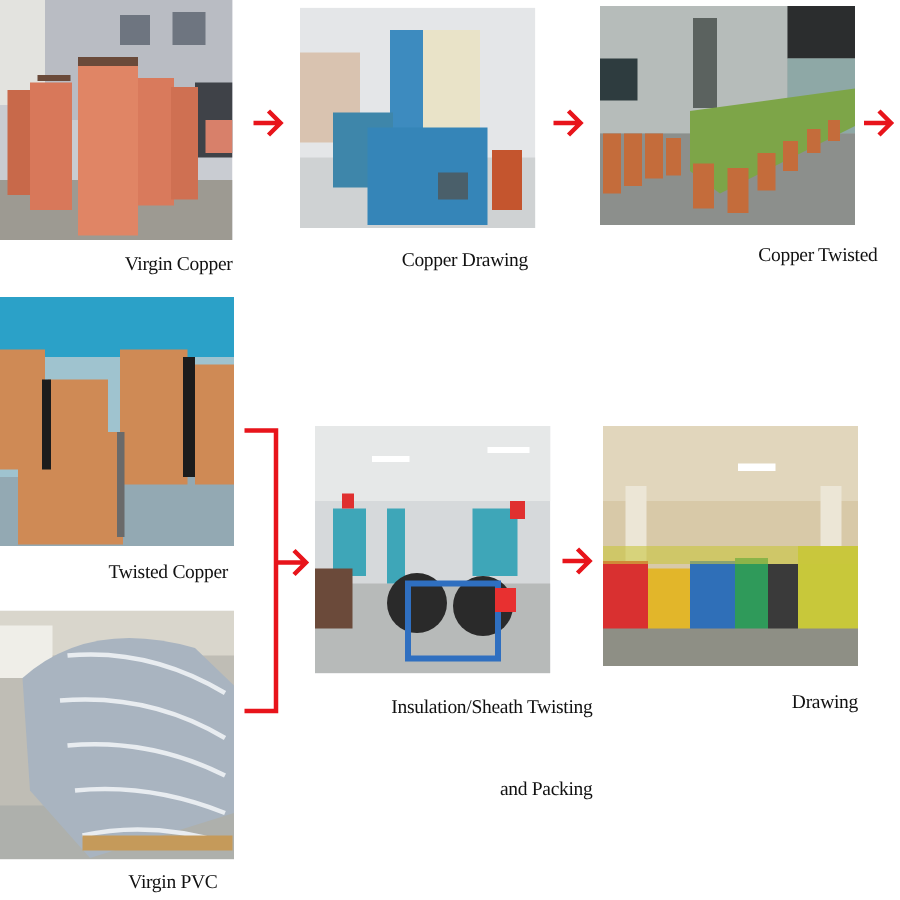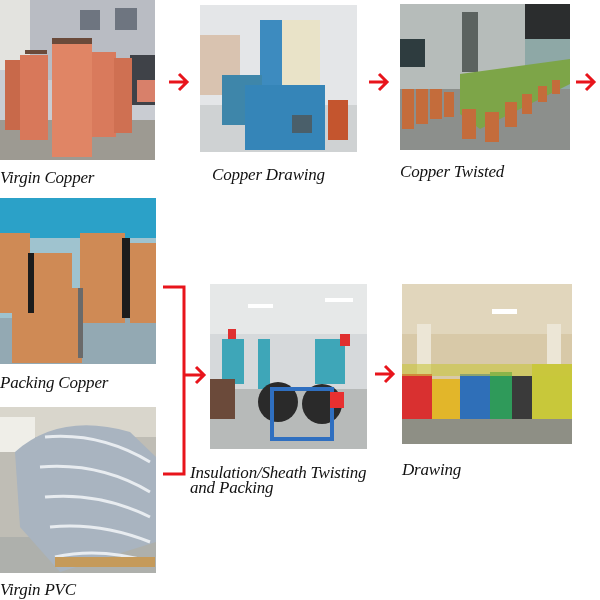--- a/index.html
+++ b/index.html
@@ -4,22 +4,22 @@
 <style>
   html, body { margin: 0; padding: 0; }
   body {
     width: 600px; height: 600px; position: relative; overflow: hidden;
     background: #ffffff;
     font-family: "Liberation Serif", "DejaVu Serif", serif;
   }
   .photo { position: absolute; overflow: hidden; }
   .photo svg { display: block; width: 100%; height: 100%; }
   .label {
-    position: absolute; color: #111; font-size: 17px; text-align: left;
-    white-space: nowrap; letter-spacing: -0.2px; font-style: italic;
+    position: absolute; color: #111; font-size: 13px; text-align: right;
+    white-space: nowrap; letter-spacing: -0.2px;
   }
   .arrow { position: absolute; }
   .arrow svg { display: block; }
 </style>
 </head>
 <body>
 
 <div class="photo" style="left:0;top:0;width:155px;height:160px;">
   <svg viewBox="0 0 155 160" preserveAspectRatio="none">
     <rect width="155" height="160" fill="#c9ccd2"></rect>
@@ -55,21 +55,21 @@
     <rect x="0" y="30" width="40" height="60" fill="#d9c3b0"></rect>
     <rect x="0" y="100" width="157" height="47" fill="#cfd2d3"></rect>
     <rect x="70" y="15" width="50" height="90" fill="#e9e3c8"></rect>
     <rect x="60" y="15" width="22" height="80" fill="#3d8bbf"></rect>
     <rect x="22" y="70" width="40" height="50" fill="#3e86aa"></rect>
     <rect x="45" y="80" width="80" height="65" fill="#3585b8"></rect>
     <rect x="92" y="110" width="20" height="18" fill="#4a5f6a"></rect>
     <rect x="128" y="95" width="20" height="40" fill="#c4552e"></rect>
   </svg>
 </div>
-<div class="label" style="left:212px;top:165px;width:160px;">Copper Drawing</div>
+<div class="label" style="left:192px;top:165px;width:160px;">Copper Drawing</div>
 
 <div class="arrow" style="left:368px;top:71px;">
   <svg width="22" height="22" viewBox="0 0 22 22">
       <path d="M1 11 H19 M11 3 L19 11 L11 19" stroke="#e8141b" stroke-width="3" fill="none"></path>
     </svg>
 </div>
 
 <div class="photo" style="left:400px;top:4px;width:170px;height:146px;">
   <svg viewBox="0 0 170 146" preserveAspectRatio="none">
     <rect width="170" height="146" fill="#a3aaa8"></rect>
@@ -112,21 +112,21 @@
       <rect x="32" y="55" width="40" height="70"></rect>
       <rect x="80" y="35" width="45" height="90"></rect>
       <rect x="130" y="45" width="26" height="80"></rect>
       <rect x="12" y="90" width="70" height="75"></rect>
     </g>
     <rect x="28" y="55" width="6" height="60" fill="#1c1c1c"></rect>
     <rect x="122" y="40" width="8" height="80" fill="#1c1c1c"></rect>
     <rect x="78" y="90" width="5" height="70" fill="#6a6a6a"></rect>
   </svg>
 </div>
-<div class="label" style="left:0;top:373px;width:152px;">Packing Copper</div>
+<div class="label" style="left:0;top:373px;width:152px;">Twisted Copper</div>
 
 <div class="photo" style="left:0;top:407px;width:156px;height:166px;">
   <svg viewBox="0 0 156 166" preserveAspectRatio="none">
     <rect width="156" height="166" fill="#bfbdb5"></rect>
     <rect x="0" y="0" width="156" height="30" fill="#d9d6cc"></rect>
     <rect x="0" y="10" width="35" height="35" fill="#efeee8"></rect>
     <rect x="0" y="130" width="156" height="36" fill="#aeb0ac"></rect>
     <path d="M15,45 Q60,5 130,25 L156,50 L156,135 L60,165 L20,120 Z" fill="#a9b4c0"></path>
     <g stroke="#e8ecf0" stroke-width="3" fill="none">
       <path d="M45,30 Q100,25 150,55"></path>
@@ -160,21 +160,21 @@
     <rect x="105" y="55" width="30" height="45" fill="#3ea6b8"></rect>
     <rect x="130" y="50" width="10" height="12" fill="#e03030"></rect>
     <circle cx="68" cy="118" r="20" fill="#2a2a2a"></circle>
     <circle cx="112" cy="120" r="20" fill="#2a2a2a"></circle>
     <rect x="62" y="105" width="60" height="50" fill="none" stroke="#2f6fc0" stroke-width="4"></rect>
     <rect x="120" y="108" width="14" height="16" fill="#e83030"></rect>
     <rect x="0" y="95" width="25" height="40" fill="#6b4a3a"></rect>
   </svg>
 </div>
 <div class="label" style="left:190px;top:463px;width:205px;">Insulation/Sheath Twisting</div>
-<div class="label" style="left:190px;top:478px;width:205px;">and Packing</div>
+<div class="label" style="left:190px;top:518px;width:205px;">and Packing</div>
 
 <div class="arrow" style="left:374px;top:363px;">
   <svg width="22" height="22" viewBox="0 0 22 22">
       <path d="M1 11 H19 M11 3 L19 11 L11 19" stroke="#e8141b" stroke-width="3" fill="none"></path>
     </svg>
 </div>
 
 <div class="photo" style="left:402px;top:284px;width:170px;height:160px;">
   <svg viewBox="0 0 170 160" preserveAspectRatio="none">
     <rect width="170" height="160" fill="#d8c9a8"></rect>

